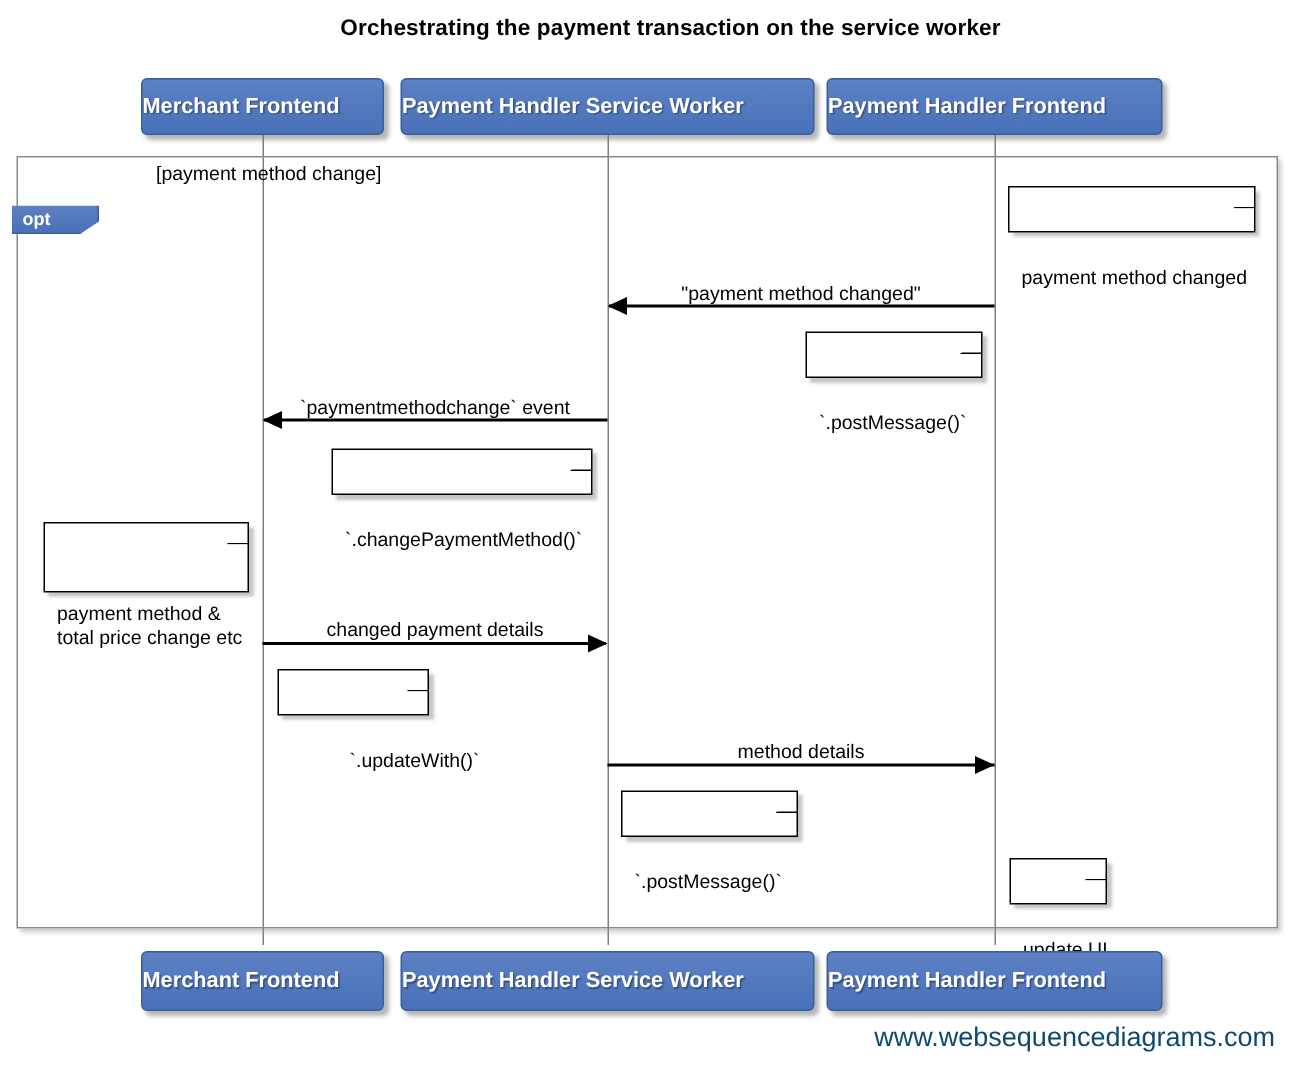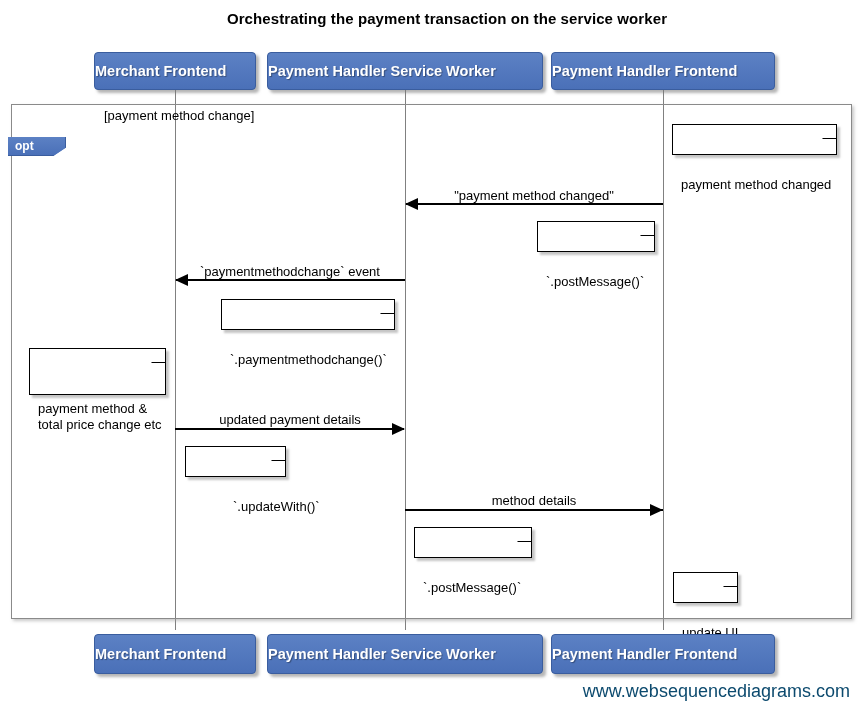--- a/index.html
+++ b/index.html
@@ -193,30 +193,30 @@
     <span class="fold"></span>
     <span class="note-text">`.postMessage()`</span>
   </div>
 
   <div class="msg-label" style="left:175px; top:264px; width:230px;">`paymentmethodchange` event</div>
   <div class="msg-line" style="left:176px; top:279px; width:229px;"></div>
   <div class="arrowhead left" style="left:175px; top:274px;"></div>
 
   <div class="note" style="left:221px; top:299px; width:174px; height:31px;">
     <span class="fold"></span>
-    <span class="note-text">`.paymentmethodchange()`</span>
+    <span class="note-text">`.changePaymentMethod()`</span>
   </div>
 
   <div class="note" style="left:29px; top:348px; width:137px; height:47px;">
     <span class="fold"></span>
     <span class="note-text">payment method &amp;
 total price change etc</span>
   </div>
 
-  <div class="msg-label" style="left:175px; top:412px; width:230px;">updated payment details</div>
+  <div class="msg-label" style="left:175px; top:412px; width:230px;">changed payment details</div>
   <div class="msg-line" style="left:175px; top:428px; width:229px;"></div>
   <div class="arrowhead right" style="left:392px; top:423px;"></div>
 
   <div class="note" style="left:185px; top:446px; width:101px; height:31px;padding-left:47px;">
     <span class="fold"></span>
     <span class="note-text">`.updateWith()`</span>
   </div>
 
   <div class="msg-label" style="left:405px; top:493px; width:258px;">method details</div>
   <div class="msg-line" style="left:405px; top:509px; width:258px;"></div>

